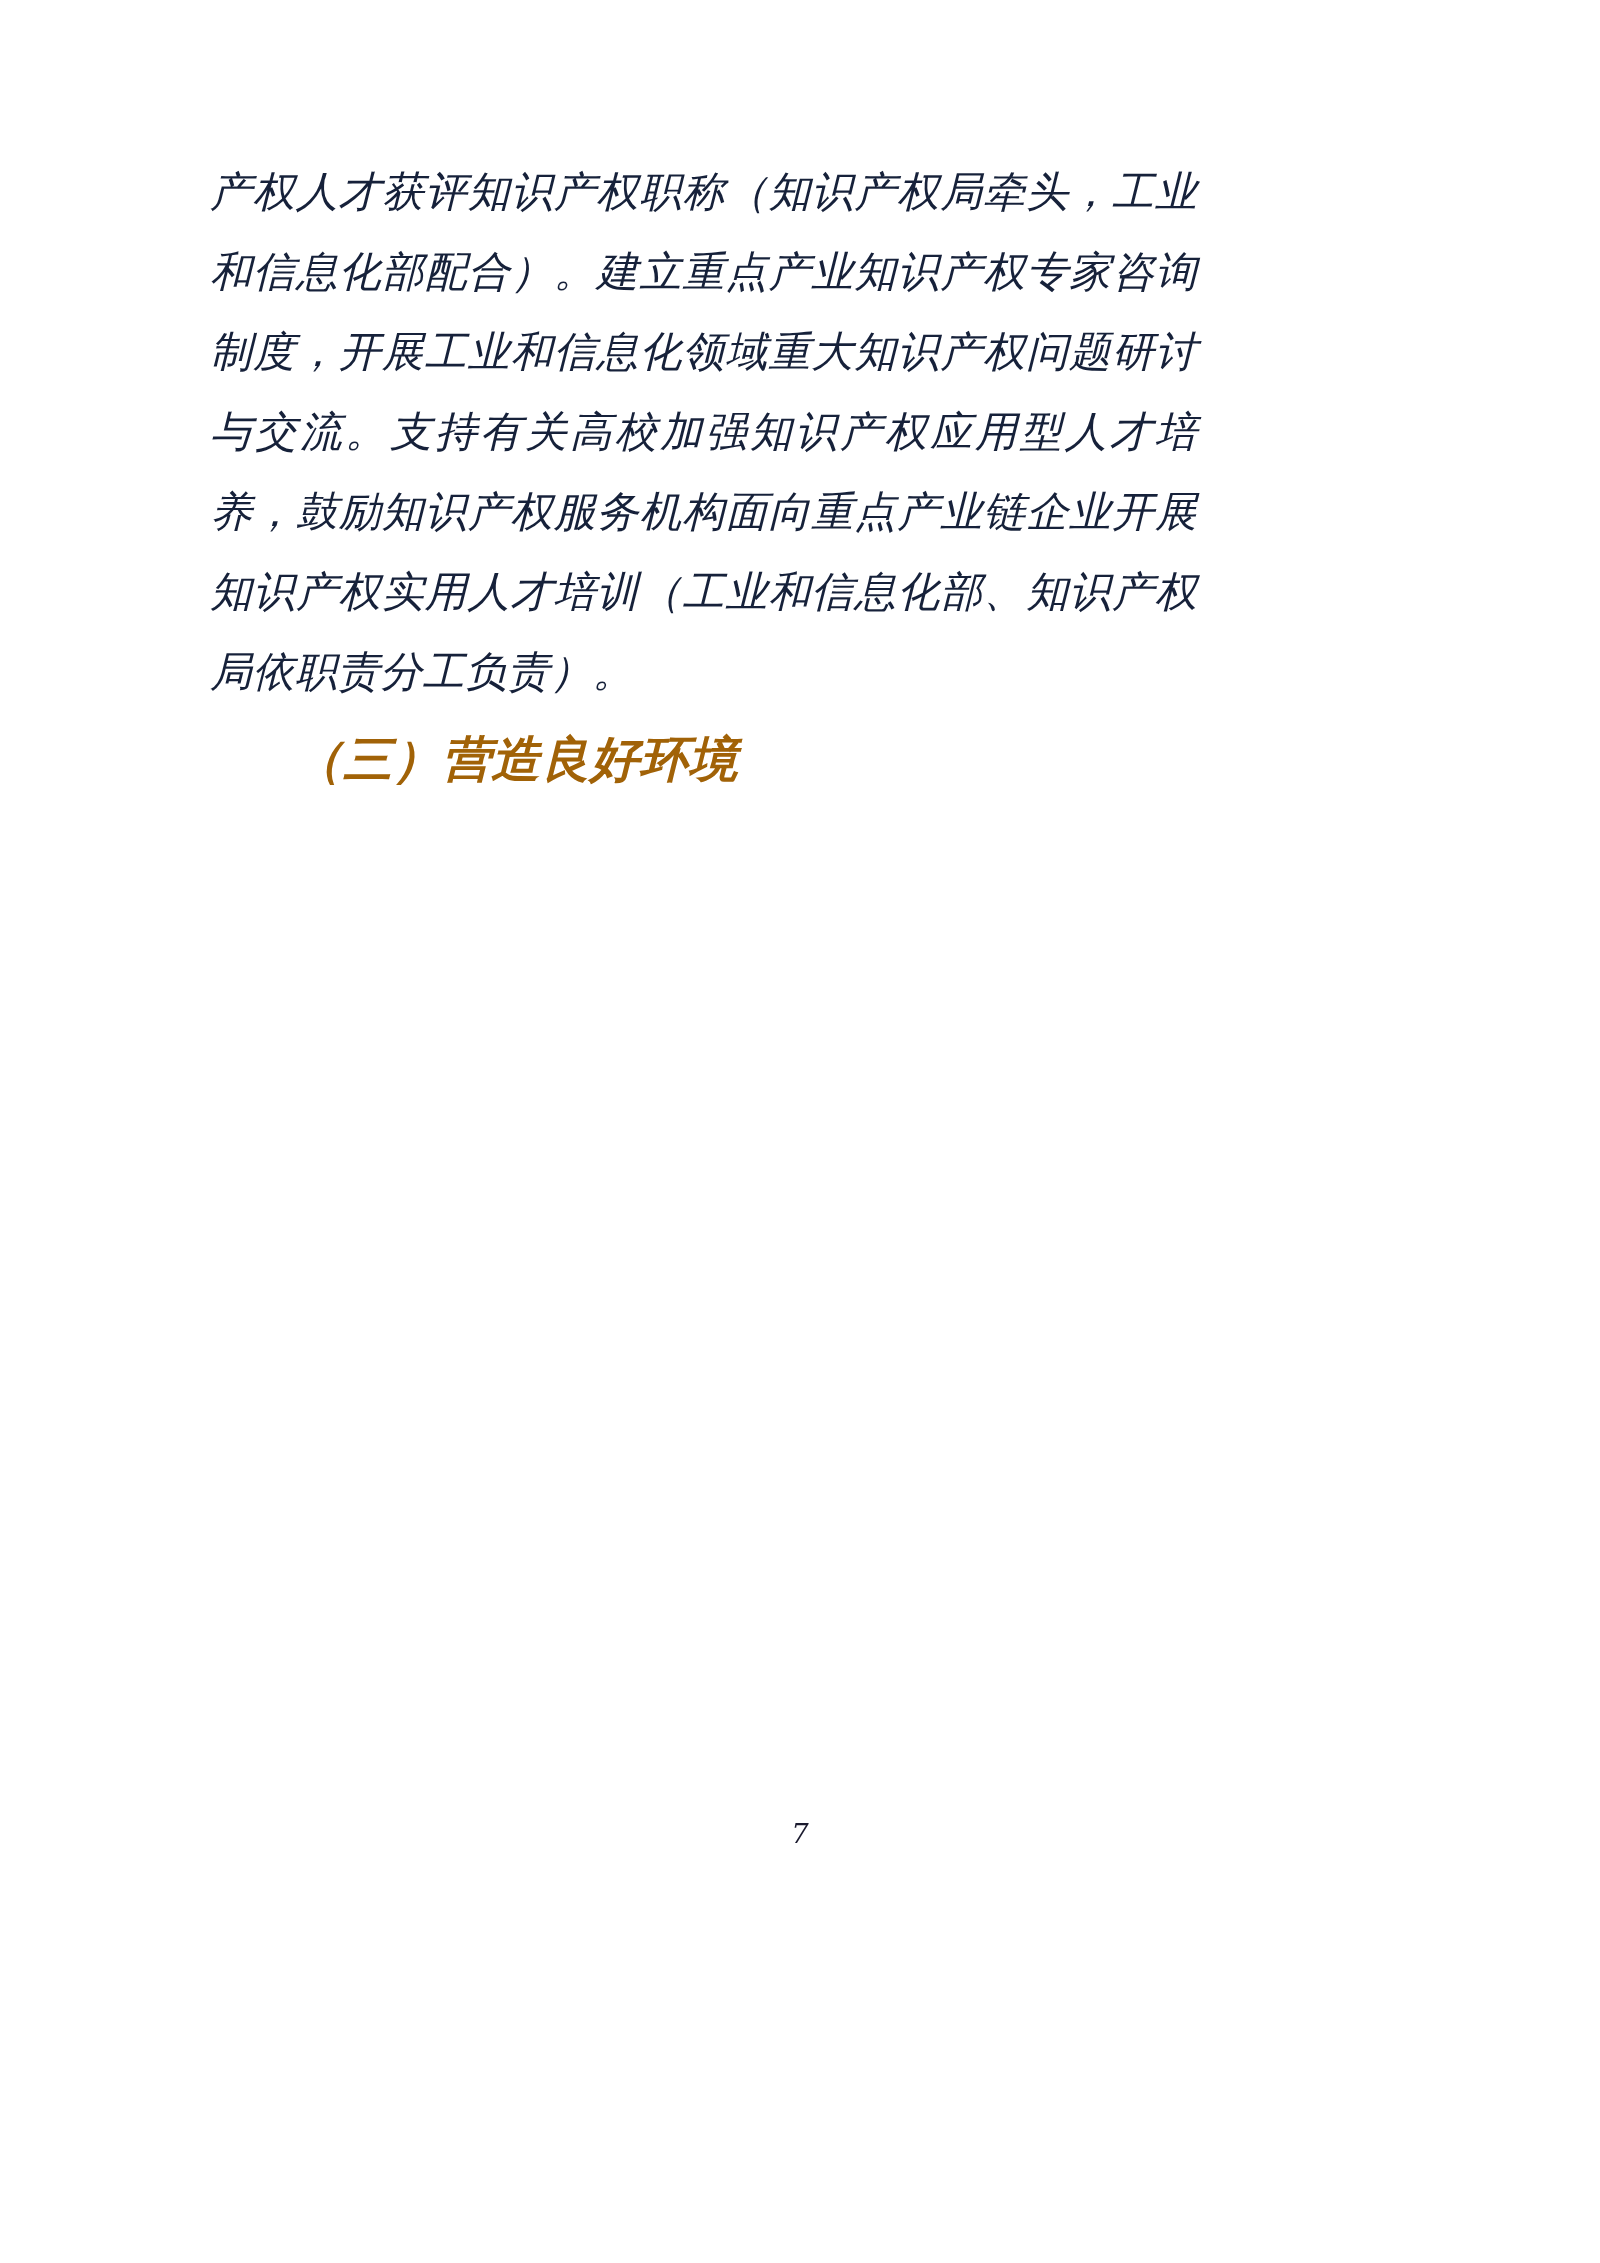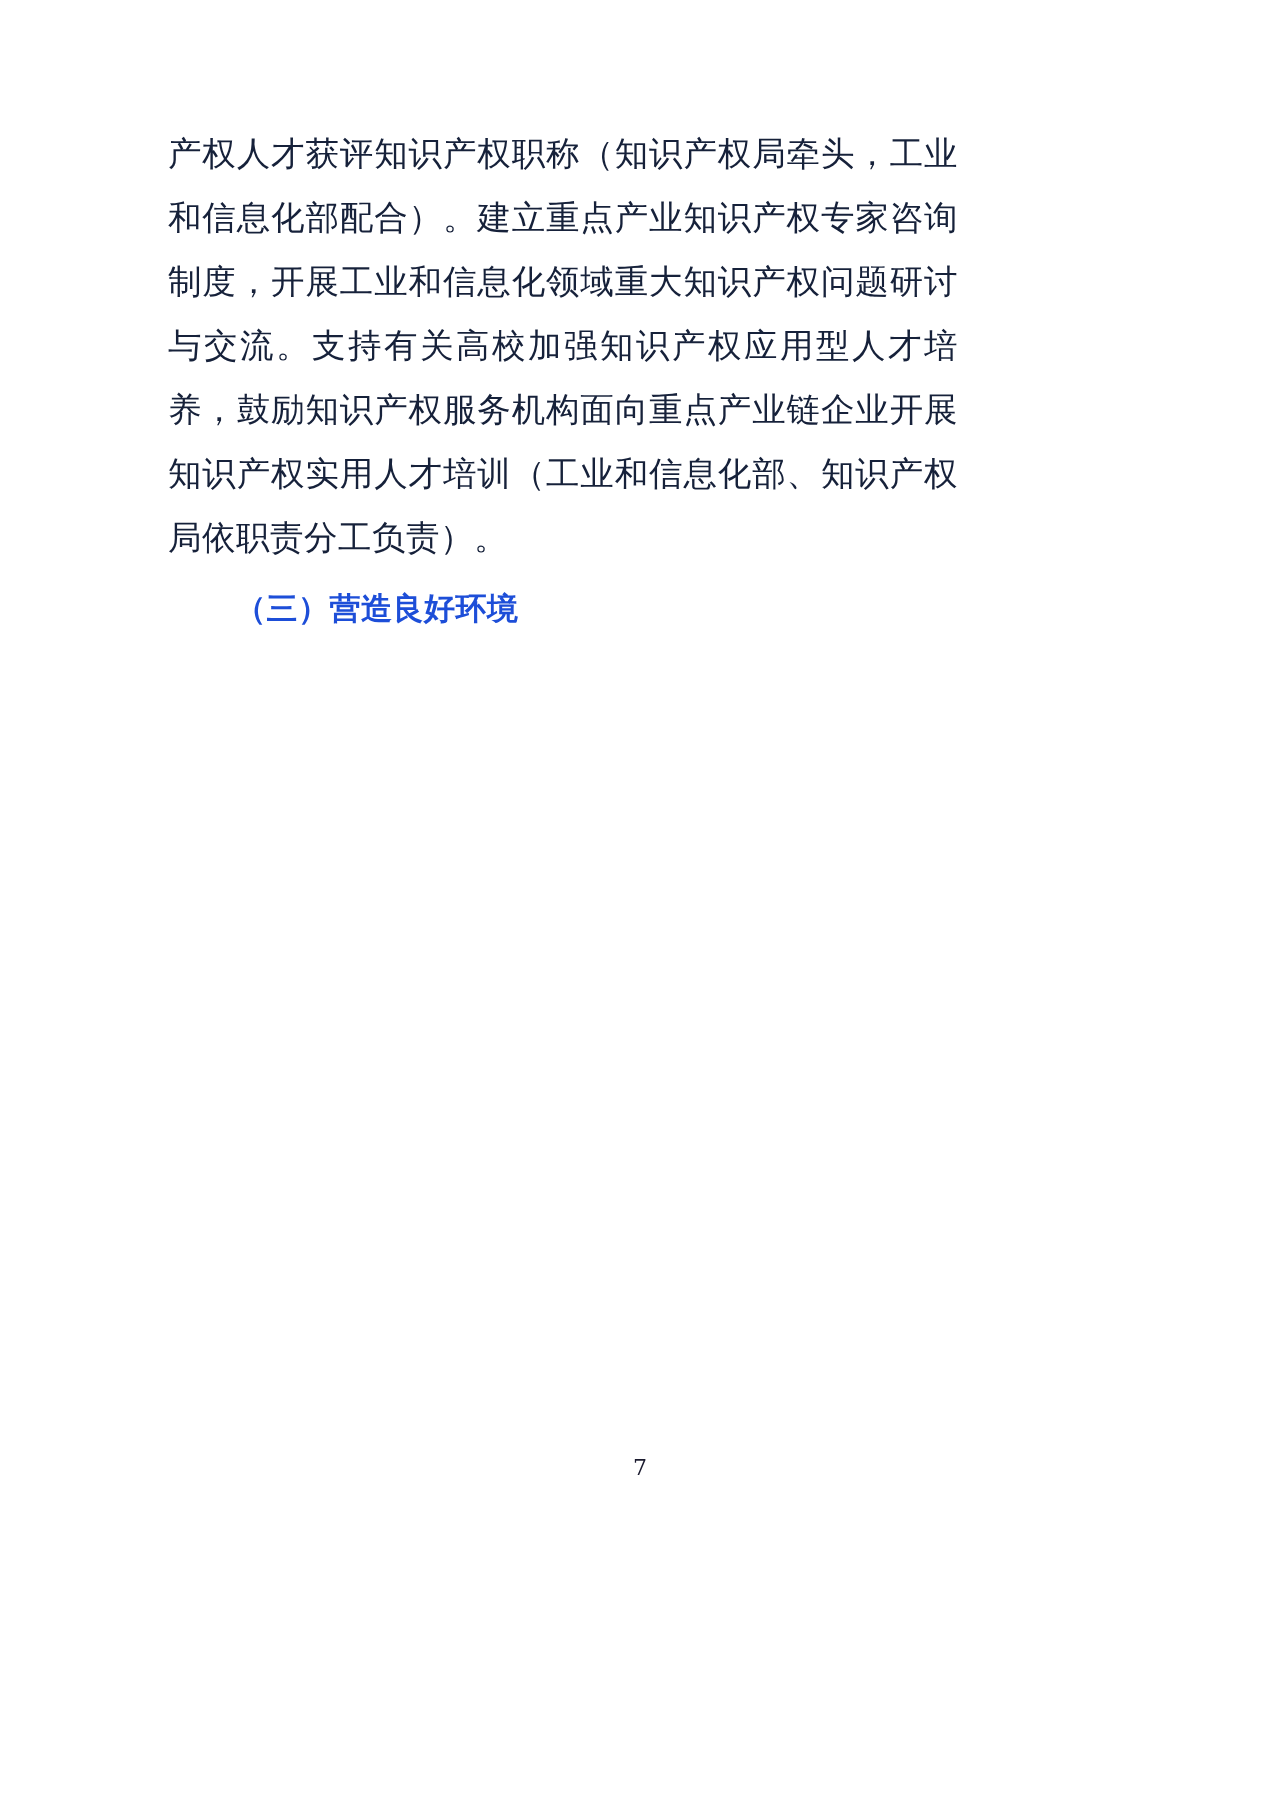--- a/index.html
+++ b/index.html
@@ -15,20 +15,21 @@
     color: #1a1a2e;
     overflow: hidden;
   }
   .page {
     position: absolute;
     left: 0;
     top: 0;
     width: 1280px;
     height: 1810px;
     background: #ffffff;
+    font-style: italic;
   }
   .content {
     position: absolute;
     left: 168px;
     top: 122px;
     width: 790px;
   }
   .para {
     font-size: 33.5px;
     line-height: 64px;
@@ -38,27 +39,27 @@
     margin: 0;
     color: #16213a;
   }
   .para.continued {
     text-indent: 0;
   }
   .para.indented {
     text-indent: 67px;
   }
   .heading {
-    font-size: 31px;
+    font-size: 39px;
     line-height: 64px;
     letter-spacing: 0.5px;
     font-weight: bold;
     margin: 0;
     text-indent: 67px;
-    color: #1d4ed8;
+    color: #a16207;
   }
   .spacer-sm { height: 6px; }
   .page-number {
     position: absolute;
     left: 0;
     top: 1455px;
     width: 1280px;
     text-align: center;
     font-size: 22px;
     color: #1a1a2e;

